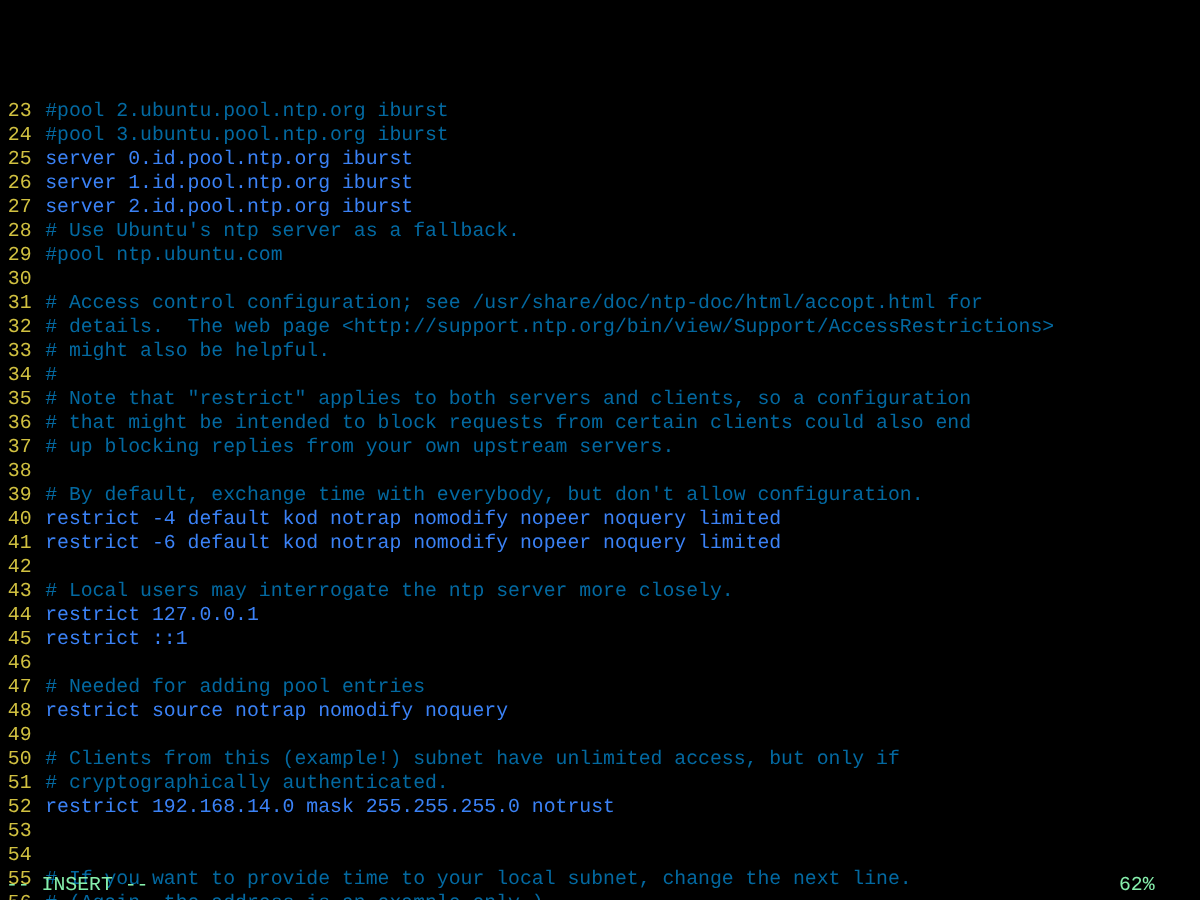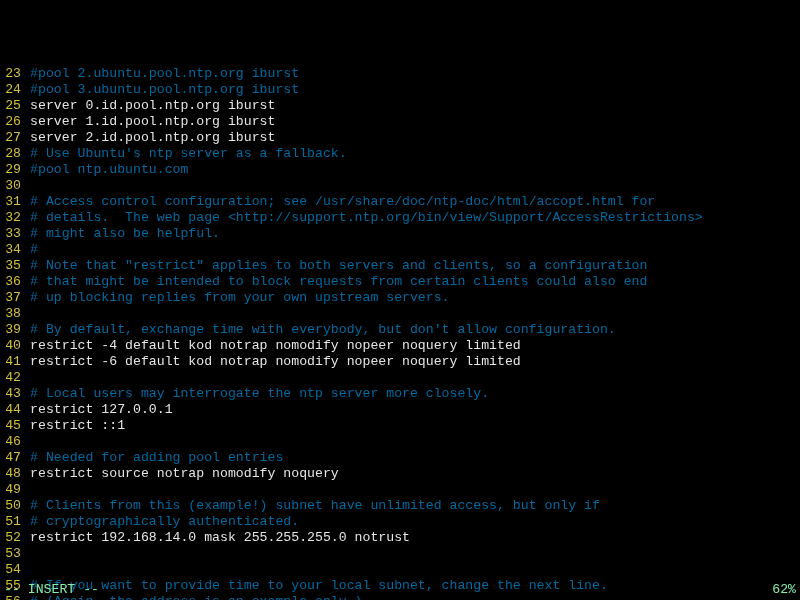--- a/index.html
+++ b/index.html
@@ -21,33 +21,33 @@
       display: flex;
     }
     .lineno {
       color: #d0c040;
       width: 2.3ch;
       text-align: center;
       margin-right: 1ch;
       flex-shrink: 0;
     }
     .comment { color: #0369a1; }
-    .code { color: #e5e5e5; }
+    .code { color: #3b82f6; }
     .statusbar {
       position: absolute;
       bottom: 2px;
       left: 4px;
       right: 4px;
       color: #86efac;
       display: flex;
       gap: 48px;
     }
     .status-left { flex: 1; }
     .status-pos { width: 140px; }
-    .status-pct { width: 50px; text-align: right; }
+    .status-pct { width: 50px; }
   </style>
 </head>
 <body>
 
 
 
 <div class="editor" id="editor"><div class="line"><span class="lineno">23</span><span class="comment">#pool 2.ubuntu.pool.ntp.org iburst</span></div><div class="line"><span class="lineno">24</span><span class="comment">#pool 3.ubuntu.pool.ntp.org iburst</span></div><div class="line"><span class="lineno">25</span><span class="code">server 0.id.pool.ntp.org iburst</span></div><div class="line"><span class="lineno">26</span><span class="code">server 1.id.pool.ntp.org iburst</span></div><div class="line"><span class="lineno">27</span><span class="code">server 2.id.pool.ntp.org iburst</span></div><div class="line"><span class="lineno">28</span><span class="comment"># Use Ubuntu's ntp server as a fallback.</span></div><div class="line"><span class="lineno">29</span><span class="comment">#pool ntp.ubuntu.com</span></div><div class="line"><span class="lineno">30</span><span class="code"></span></div><div class="line"><span class="lineno">31</span><span class="comment"># Access control configuration; see /usr/share/doc/ntp-doc/html/accopt.html for</span></div><div class="line"><span class="lineno">32</span><span class="comment"># details.  The web page &lt;http://support.ntp.org/bin/view/Support/AccessRestrictions&gt;</span></div><div class="line"><span class="lineno">33</span><span class="comment"># might also be helpful.</span></div><div class="line"><span class="lineno">34</span><span class="comment">#</span></div><div class="line"><span class="lineno">35</span><span class="comment"># Note that "restrict" applies to both servers and clients, so a configuration</span></div><div class="line"><span class="lineno">36</span><span class="comment"># that might be intended to block requests from certain clients could also end</span></div><div class="line"><span class="lineno">37</span><span class="comment"># up blocking replies from your own upstream servers.</span></div><div class="line"><span class="lineno">38</span><span class="code"></span></div><div class="line"><span class="lineno">39</span><span class="comment"># By default, exchange time with everybody, but don't allow configuration.</span></div><div class="line"><span class="lineno">40</span><span class="code">restrict -4 default kod notrap nomodify nopeer noquery limited</span></div><div class="line"><span class="lineno">41</span><span class="code">restrict -6 default kod notrap nomodify nopeer noquery limited</span></div><div class="line"><span class="lineno">42</span><span class="code"></span></div><div class="line"><span class="lineno">43</span><span class="comment"># Local users may interrogate the ntp server more closely.</span></div><div class="line"><span class="lineno">44</span><span class="code">restrict 127.0.0.1</span></div><div class="line"><span class="lineno">45</span><span class="code">restrict ::1</span></div><div class="line"><span class="lineno">46</span><span class="code"></span></div><div class="line"><span class="lineno">47</span><span class="comment"># Needed for adding pool entries</span></div><div class="line"><span class="lineno">48</span><span class="code">restrict source notrap nomodify noquery</span></div><div class="line"><span class="lineno">49</span><span class="code"></span></div><div class="line"><span class="lineno">50</span><span class="comment"># Clients from this (example!) subnet have unlimited access, but only if</span></div><div class="line"><span class="lineno">51</span><span class="comment"># cryptographically authenticated.</span></div><div class="line"><span class="lineno">52</span><span class="code">restrict 192.168.14.0 mask 255.255.255.0 notrust</span></div><div class="line"><span class="lineno">53</span><span class="code"></span></div><div class="line"><span class="lineno">54</span><span class="code"></span></div><div class="line"><span class="lineno">55</span><span class="comment"># If you want to provide time to your local subnet, change the next line.</span></div><div class="line"><span class="lineno">56</span><span class="comment"># (Again, the address is an example only.)</span></div></div>
 
 <div class="statusbar">
   <span class="status-left">-- INSERT --</span>

